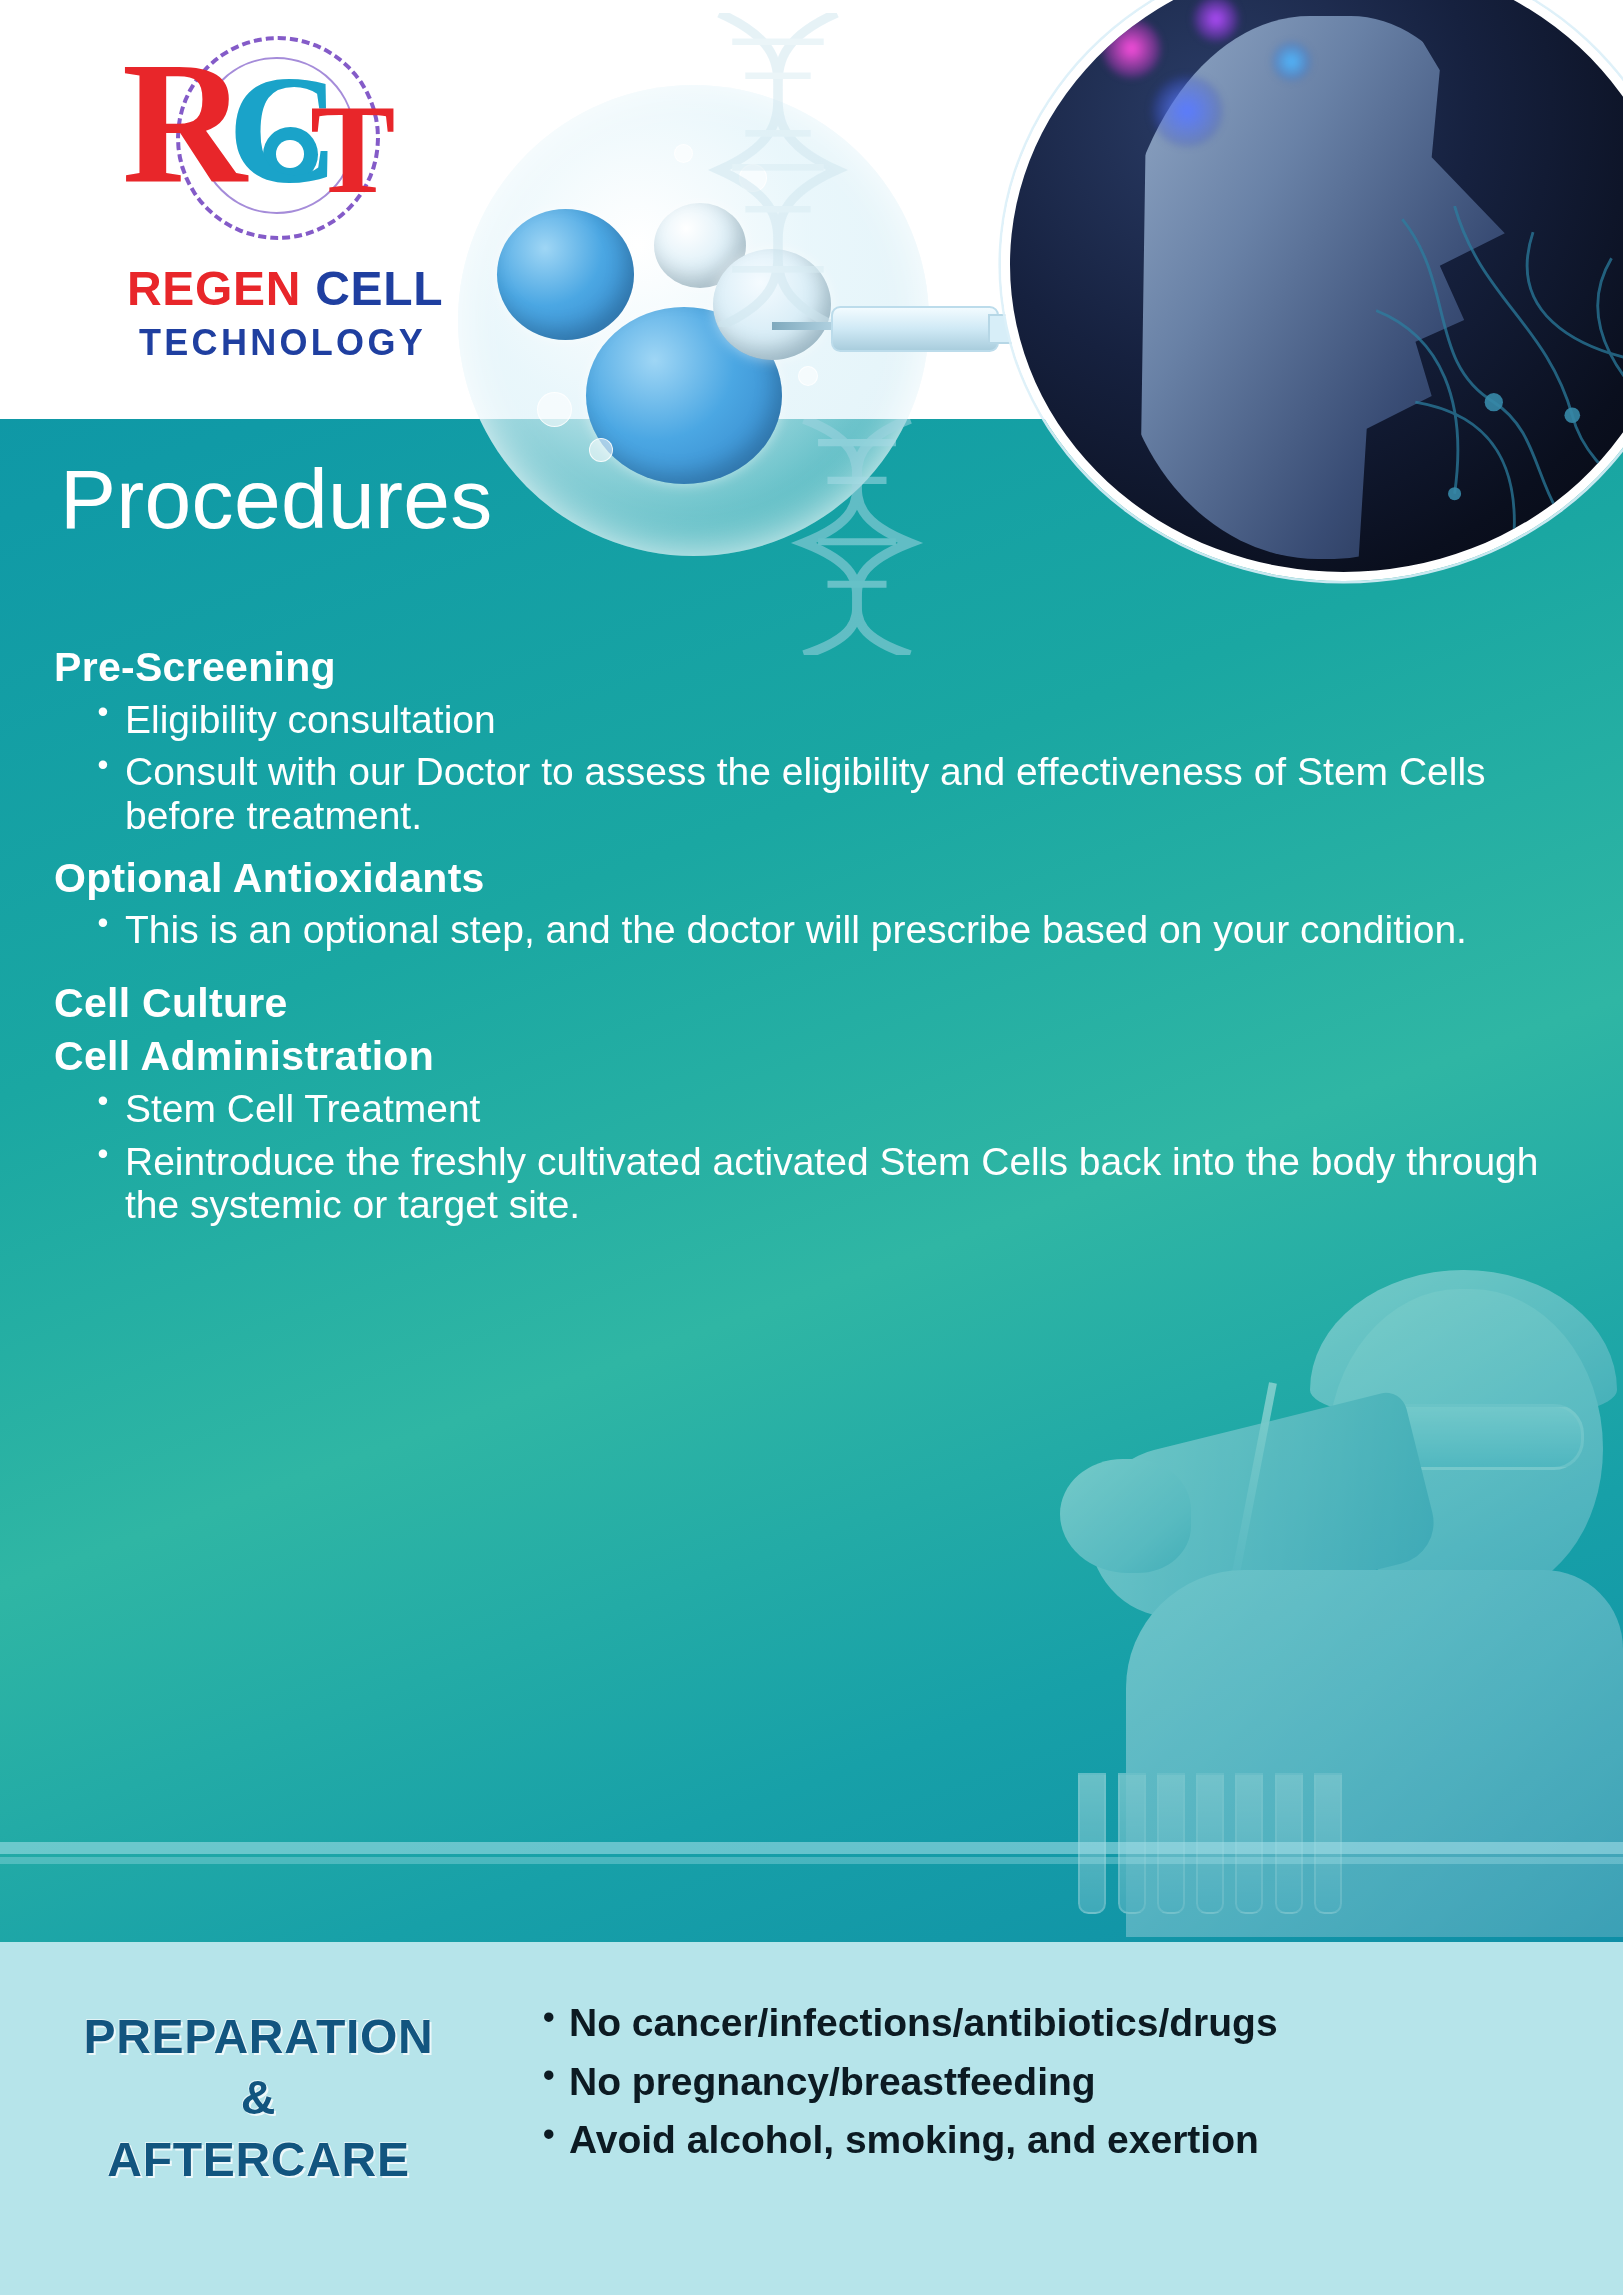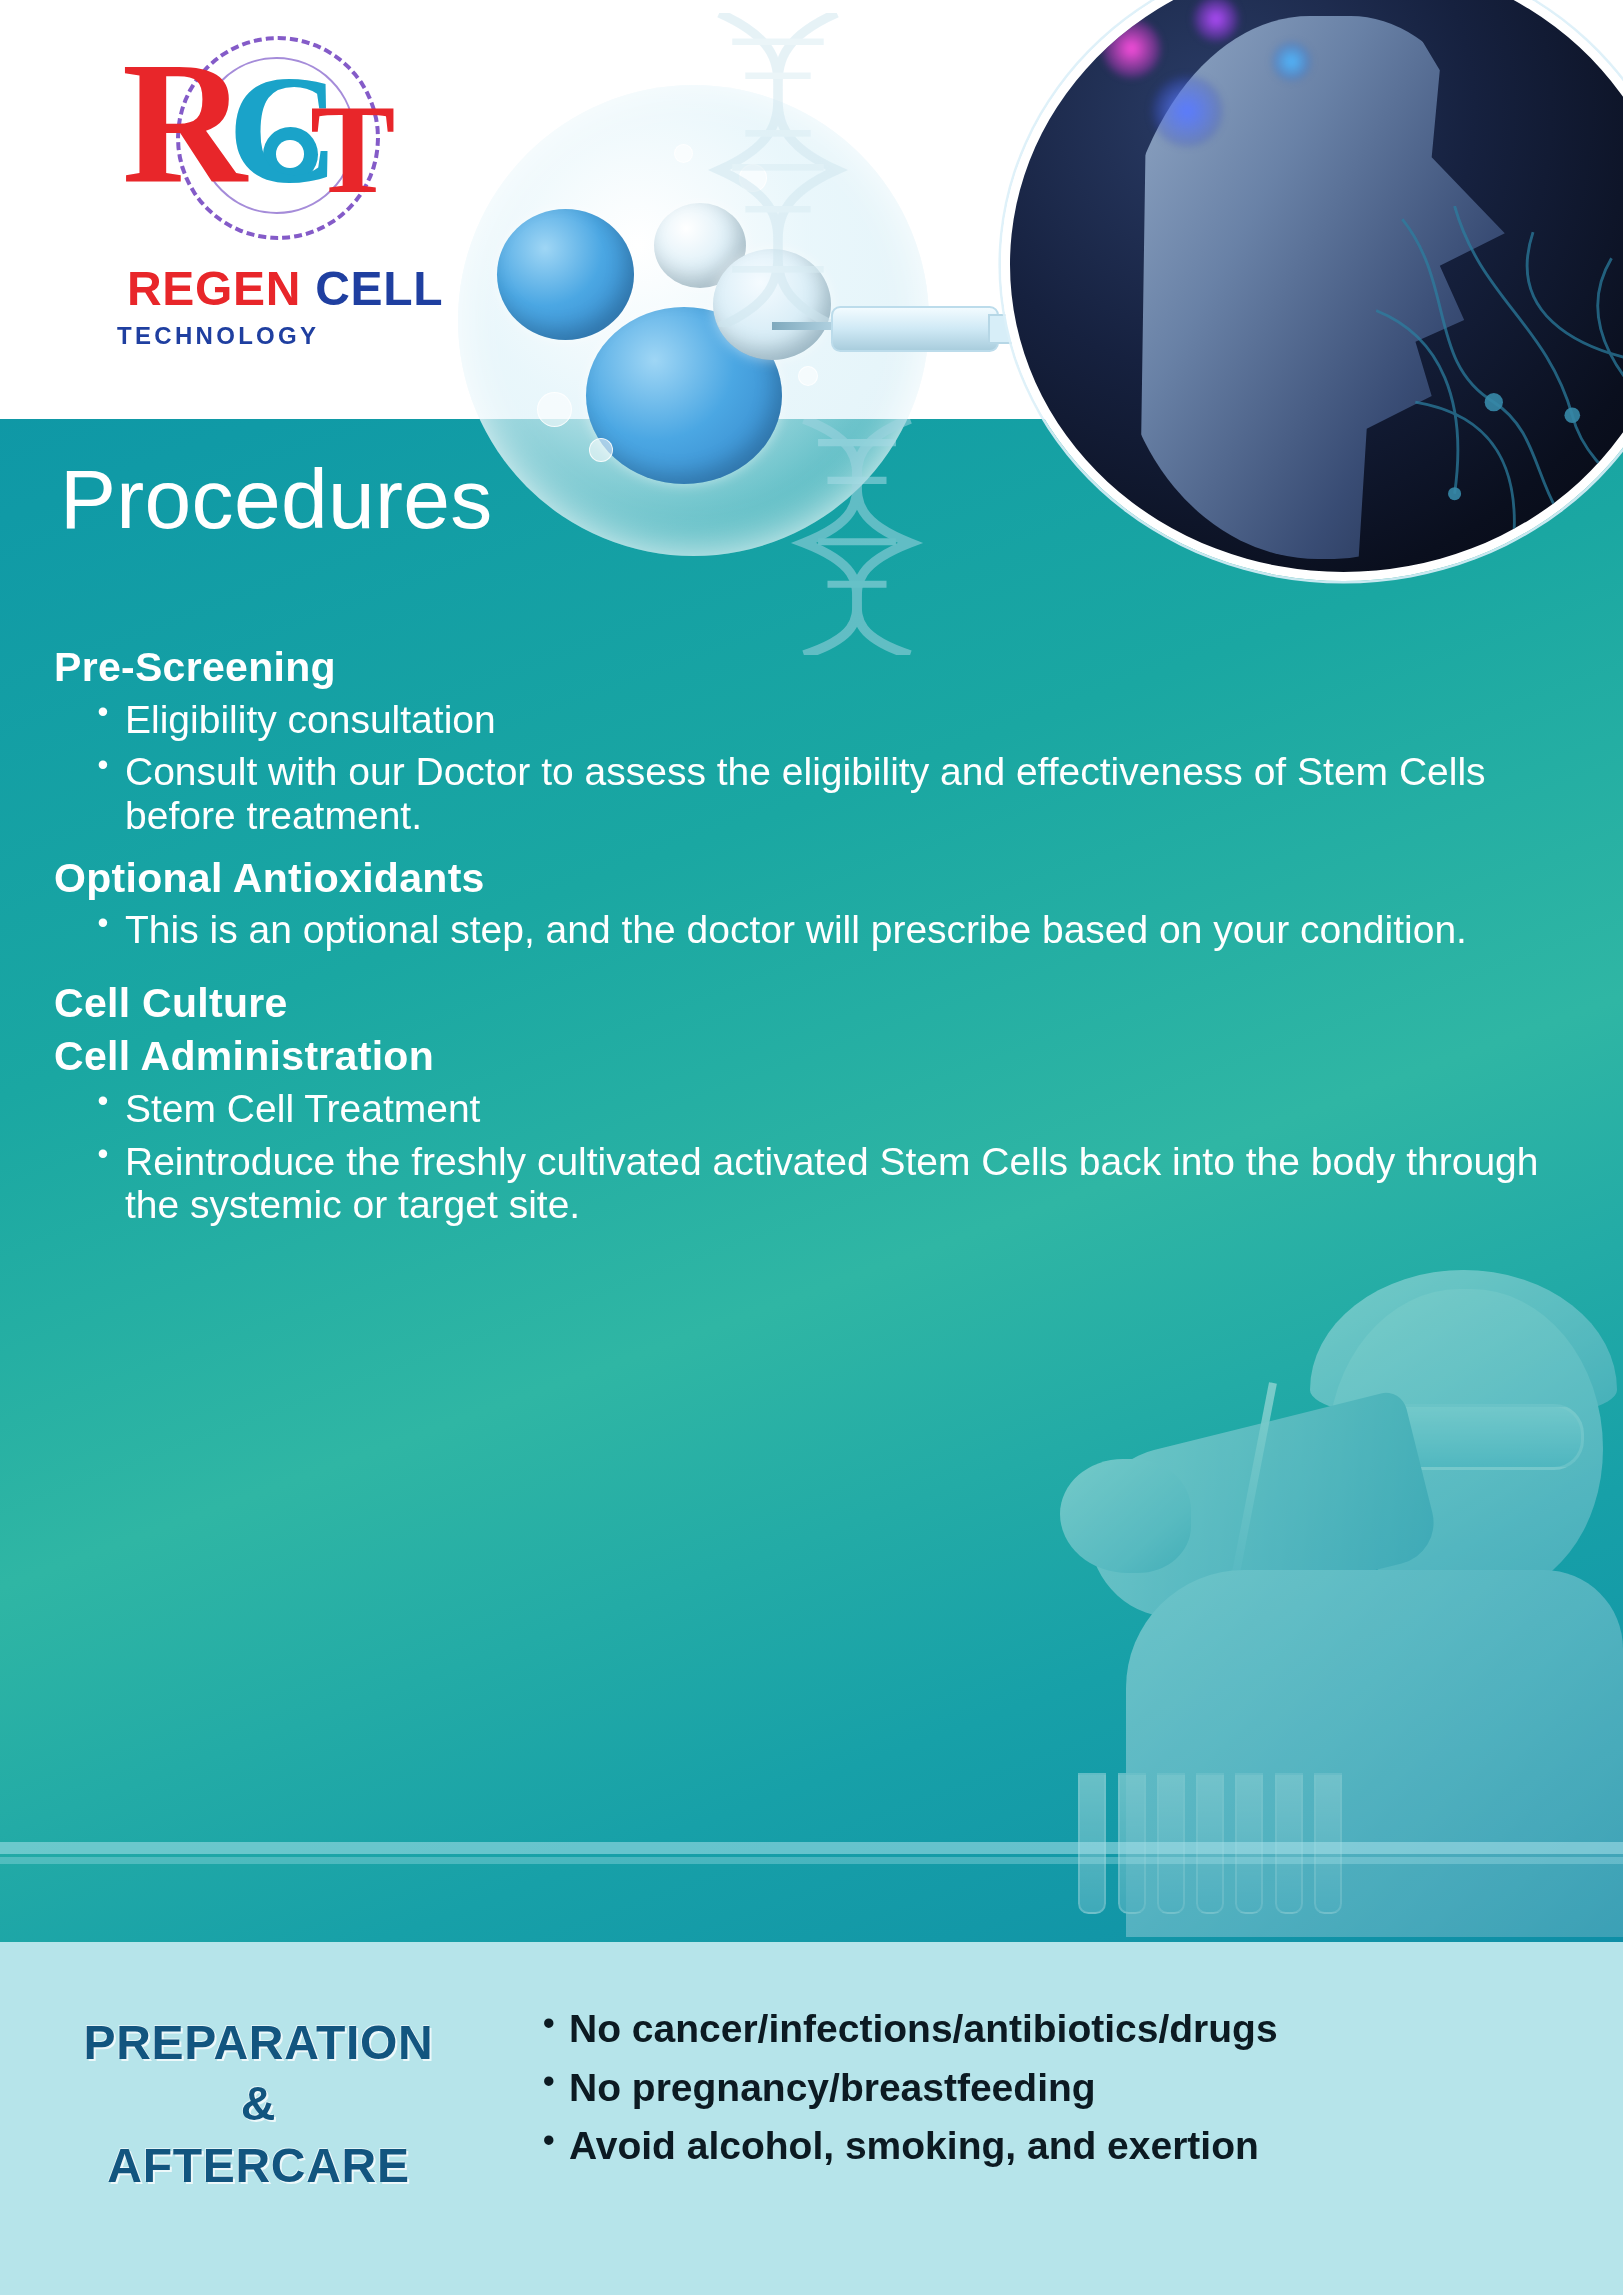--- a/index.html
+++ b/index.html
@@ -130,23 +130,23 @@
     top: 232px;
     font-size: 48px;
     font-weight: bold;
     letter-spacing: 0.7px;
     white-space: nowrap;
   }
   .logo-text-1 .regen { color: #e8262a; }
   .logo-text-1 .cell { color: #1f3fa0; }
   .logo-text-2 {
     position: absolute;
-    left: 3px;
+    left: 25px;
     top: 293px;
-    font-size: 24px;
+    font-size: 36px;
     font-weight: bold;
     letter-spacing: 3.3px;
     color: #1f3fa0;
     white-space: nowrap;
   }
 
   
   .petri {
     position: absolute;
     left: 458px;
@@ -434,21 +434,21 @@
     position: absolute;
     left: 0;
     bottom: 0;
     width: 1623px;
     height: 353px;
     background: #b6e4ea;
   }
   .footer-inner {
     position: absolute;
     left: 0;
-    top: 32px;
+    top: 26px;
     width: 1390px;
     height: 307px;
     display: flex;
     align-items: flex-start;
   }
   .footer-title {
     width: 517px;
     text-align: center;
     padding-top: 38px;
     font-size: 48px;

